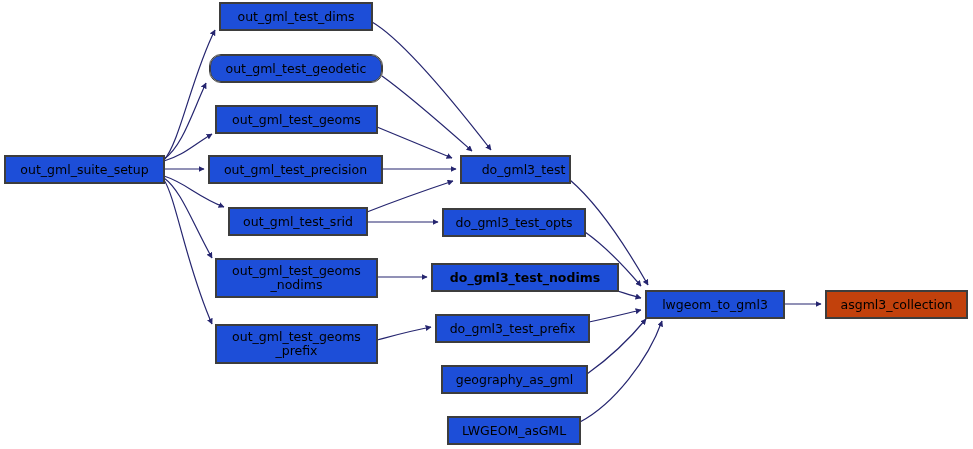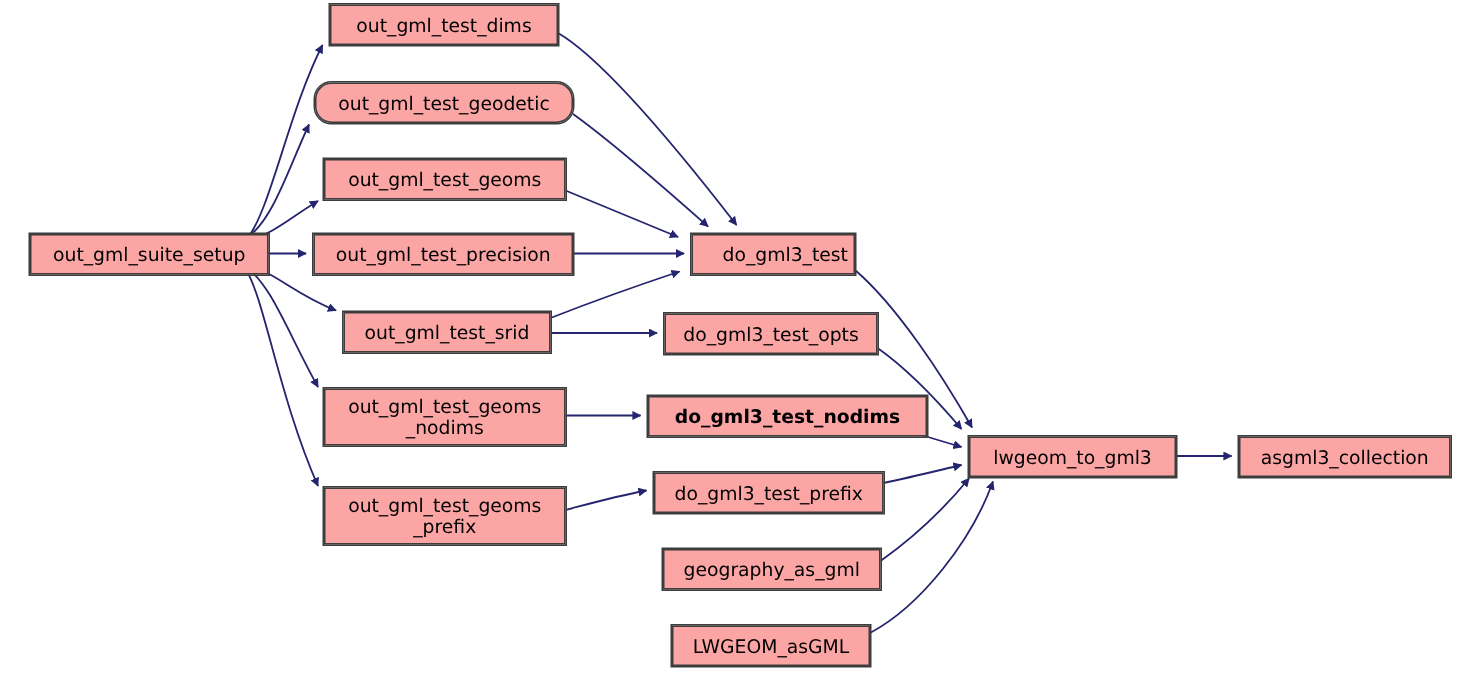--- a/index.html
+++ b/index.html
@@ -21,33 +21,33 @@
     top: 0;
     width: 973px;
     height: 449px;
     pointer-events: none;
   }
   .node {
     position: absolute;
     box-sizing: border-box;
     border: 1px solid #3d3d3d;
     outline: 1px solid #3d3d3d;
-    background: #fca5a5;
+    background: #1d4ed8;
     color: #000000;
     font-size: 12.5px;
     line-height: 14px;
     display: flex;
     align-items: center;
     justify-content: center;
     text-align: center;
     white-space: pre-line;
     letter-spacing: 0px;
   }
   .node.highlight {
-    background: #fca5a5;
+    background: #c2410c;
   }
   .node .lbl {
     display: block;
     padding: 0 4px;
   }
 </style>
 </head>
 <body>
 
 <div id="canvas">
@@ -76,21 +76,21 @@
         <path d="M570,180 C598,204 628,250 648,285" fill="none" stroke="#25256f" stroke-width="1.2" marker-end="url(#arrow)"></path>
         <path d="M585,232 C605,246 624,266 641,286" fill="none" stroke="#25256f" stroke-width="1.2" marker-end="url(#arrow)"></path>
         <path d="M597,285 C615,290 627,294 641,298" fill="none" stroke="#25256f" stroke-width="1.2" marker-end="url(#arrow)"></path>
         <path d="M589,322 C608,318 624,314 641,310" fill="none" stroke="#25256f" stroke-width="1.2" marker-end="url(#arrow)"></path>
         <path d="M587,374 C611,357 632,336 646,319" fill="none" stroke="#25256f" stroke-width="1.2" marker-end="url(#arrow)"></path>
         <path d="M580,422 C614,404 648,360 662,321" fill="none" stroke="#25256f" stroke-width="1.2" marker-end="url(#arrow)"></path>
         <path d="M784,304 L821,304" fill="none" stroke="#25256f" stroke-width="1.2" marker-end="url(#arrow)"></path>
       </g>
   </svg>
   <div id="node-layer">
-      <div class="node" style="left: 5px; top: 156px; width: 159px; height: 27px; margin-left: 15px;"><span class="lbl">out_gml_suite_setup</span></div>
+      <div class="node" style="left: 5px; top: 156px; width: 159px; height: 27px;"><span class="lbl">out_gml_suite_setup</span></div>
       <div class="node" style="left: 220px; top: 3px; width: 152px; height: 27px;"><span class="lbl">out_gml_test_dims</span></div>
       <div class="node" style="left: 210px; top: 55px; width: 172px; height: 27px; border-radius: 11px;"><span class="lbl">out_gml_test_geodetic</span></div>
       <div class="node" style="left: 216px; top: 106px; width: 161px; height: 27px;"><span class="lbl">out_gml_test_geoms</span></div>
       <div class="node" style="left: 209px; top: 156px; width: 173px; height: 27px;"><span class="lbl">out_gml_test_precision</span></div>
       <div class="node" style="left: 229px; top: 208px; width: 138px; height: 27px;"><span class="lbl">out_gml_test_srid</span></div>
       <div class="node" style="left: 216px; top: 259px; width: 161px; height: 38px;"><span class="lbl">out_gml_test_geoms
 _nodims</span></div>
       <div class="node" style="left: 216px; top: 325px; width: 161px; height: 38px;"><span class="lbl">out_gml_test_geoms
 _prefix</span></div>
       <div class="node" style="left: 461px; top: 156px; width: 109px; height: 27px; padding-left: 16px;"><span class="lbl">do_gml3_test</span></div>

